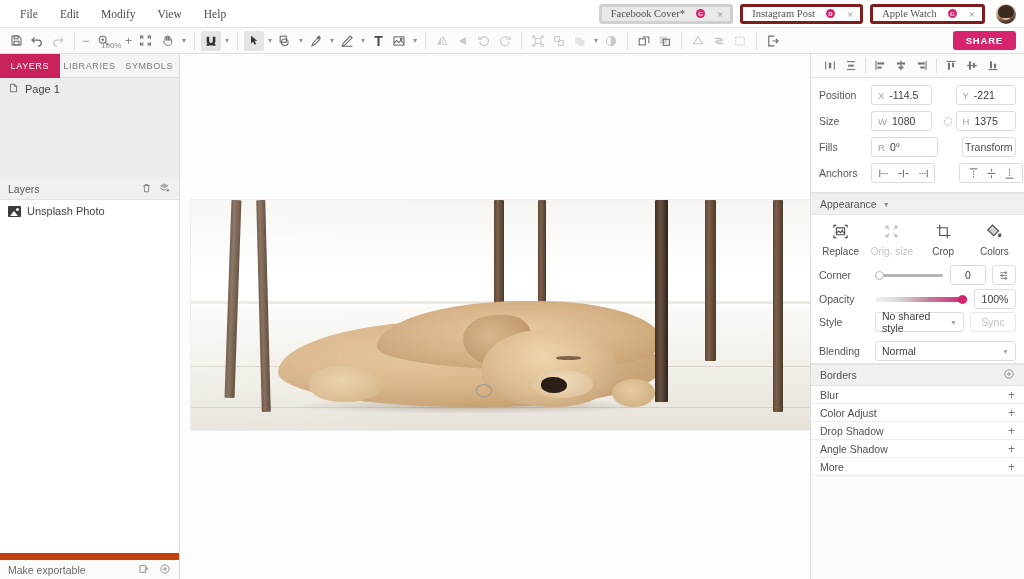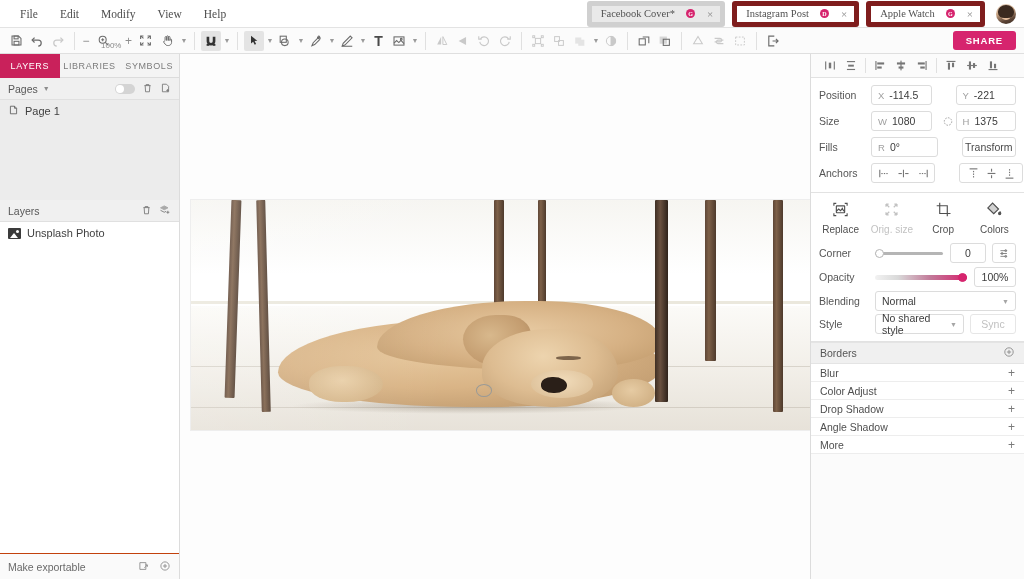--- a/index.html
+++ b/index.html
@@ -24,22 +24,22 @@
   }
   .menu-items { display: flex; align-items: center; padding-left: 10px; gap: 2px; }
   .menu-item {
     padding: 4px 10px; font-size: 11.5px; color: #4d4d4d; cursor: default;
     border-radius: 2px;
   }
 
   .tabstrip { margin-left: auto; display: flex; align-items: center; gap: 7px; padding-right: 8px; }
   .tab {
     display: flex; align-items: center; gap: 11px;
-    height: 26px; padding: 0 7px 0 9px;
-    border: 5px solid #7f1d1d; border-radius: 3px;
+    height: 20px; padding: 0 7px 0 9px;
+    border: 3px solid #7f1d1d; border-radius: 3px;
     background: #ffffff; font-size: 10.5px; color: #515151;
     white-space: nowrap;
   }
   .tab.active { background: #e9e9e9; border-color: #d0d0d0; }
   .tab-dot {
     width: 9px; height: 9px; border-radius: 50%;
     background: #d6246e; display: inline-flex;
     align-items: center; justify-content: center;
     color: #fff; font-size: 6px; line-height: 1; font-weight: bold;
   }
@@ -141,21 +141,21 @@
     border-left:4px solid transparent; border-right:4px solid transparent;
     border-bottom:5px solid #fff;
   }
   .thumb-icon::before {
     content:""; position:absolute; right:2px; top:2px; width:3px; height:3px;
     border-radius:50%; background:#fff;
   }
   .left-foot {
     height: 26px; flex: 0 0 26px; display: flex; align-items: center;
     padding: 0 8px; gap: 8px; font-size: 10.5px; color: #6a6a6a;
-    background: #fafafa; border-top: 1px solid #c2410c;
+    background: #fafafa; border-top: 7px solid #c2410c;
   }
   .left-foot .tools { margin-left: auto; display: flex; gap: 9px; color:#8d8d8d; }
 
   
   .canvas {
     flex: 1; background: #fdfdfd; position: relative; overflow: hidden;
     display: flex; align-items: center; justify-content: center;
   }
   .artboard {
     position: absolute; left: 11px; top: 146px;
@@ -593,38 +593,20 @@
 
   <div class="body">
 
     <div class="left">
       <div class="panel-tabs">
         <div class="panel-tab active">LAYERS</div>
         <div class="panel-tab">LIBRARIES</div>
         <div class="panel-tab">SYMBOLS</div>
       </div>
 
-      <div class="sec-head">
-        <span>Pages</span>
-        <span class="caret">▼</span>
-        <span class="tools">
-          <span class="mini-toggle"></span>
-          <span>
-            <svg width="11" height="12" viewBox="0 0 16 16" fill="none" stroke="currentColor" stroke-width="1.3">
-              <path d="M3.5 4.5h9M6 4.5V3h4v1.5M4.6 4.5l.6 9h5.6l.6-9"></path>
-            </svg>
-          </span>
-          <span>
-            <svg width="11" height="12" viewBox="0 0 16 16" fill="none" stroke="currentColor" stroke-width="1.3">
-              <path d="M3.5 2.5h6l3 3v8h-9z"></path>
-                <path d="M11 9.5v4M9 11.5h4" stroke-width="1.2"></path>
-            </svg>
-          </span>
-        </span>
-      </div>
 
       <div class="pages-area">
         <div class="list-row">
           <span>
             <svg width="11" height="12" viewBox="0 0 16 16" fill="none" stroke="#5a5a5a" stroke-width="1.2">
               <path d="M3.5 2.5h6l3 3v8h-9z"></path>
                 <path d="M9.5 2.5v3h3"></path>
             </svg>
           </span>
           <span>Page 1</span>
@@ -872,20 +854,24 @@
                 <rect x="1.5" y="12.2" width="9" height="1.3"></rect>
                   <rect x="5.4" y="2.5" width="1.3" height="1.6"></rect>
                   <rect x="5.4" y="5.5" width="1.3" height="1.6"></rect>
                   <rect x="5.4" y="8.5" width="1.3" height="1.6"></rect>
               </svg>
             </span>
           </div>
         </div>
       </div>
 
+      <div class="sec-bar">
+        <span>Appearance</span>
+        <span class="caret">▼</span>
+      </div>
 
       <div class="appearance">
         <div class="app-icons">
           <div class="app-ic">
             <span>
               <svg width="17" height="17" viewBox="0 0 18 18" fill="none" stroke="currentColor" stroke-width="1.2">
                 <path d="M2 5V2.5h2.5M16 5V2.5h-2.5M2 13v2.5h2.5M16 13v2.5h-2.5"></path>
                 <rect x="4.6" y="5.2" width="8.8" height="7.2" rx=".5"></rect>
                 <path d="M4.8 10.8l2.3-2.3 1.9 1.8 1.8-2 2.5 3"></path>
                   <circle cx="11" cy="7.6" r=".8" fill="currentColor" stroke="none"></circle>
@@ -944,35 +930,35 @@
 
         <div class="app-row">
           <div class="plabel">Opacity</div>
           <div class="slider">
             <div class="track grad"></div>
             <div class="knob right"></div>
           </div>
           <div class="numbox wide">100%</div>
         </div>
 
+        <div class="app-row" style="padding-bottom:6px;height:28px;">
+          <div class="plabel">Style</div>
+          <div class="select">
+            <span>No shared style</span>
+            <span class="dd">▼</span>
+          </div>
+          <div class="sync">Sync</div>
+        </div>
+
         <div class="app-row">
           <div class="plabel">Blending</div>
           <div class="select">
             <span>Normal</span>
             <span class="dd">▼</span>
           </div>
-        </div>
-
-        <div class="app-row" style="padding-bottom:6px;height:28px;">
-          <div class="plabel">Style</div>
-          <div class="select">
-            <span>No shared style</span>
-            <span class="dd">▼</span>
-          </div>
-          <div class="sync">Sync</div>
         </div>
       </div>
 
 
       <div class="sec-bar">
         <span>Borders</span>
         <span class="plus">
           <svg width="12" height="12" viewBox="0 0 16 16" fill="none" stroke="currentColor" stroke-width="1.2">
             <circle cx="8" cy="8" r="5.6"></circle>
               <path d="M8 5.2v5.6M5.2 8h5.6"></path>

